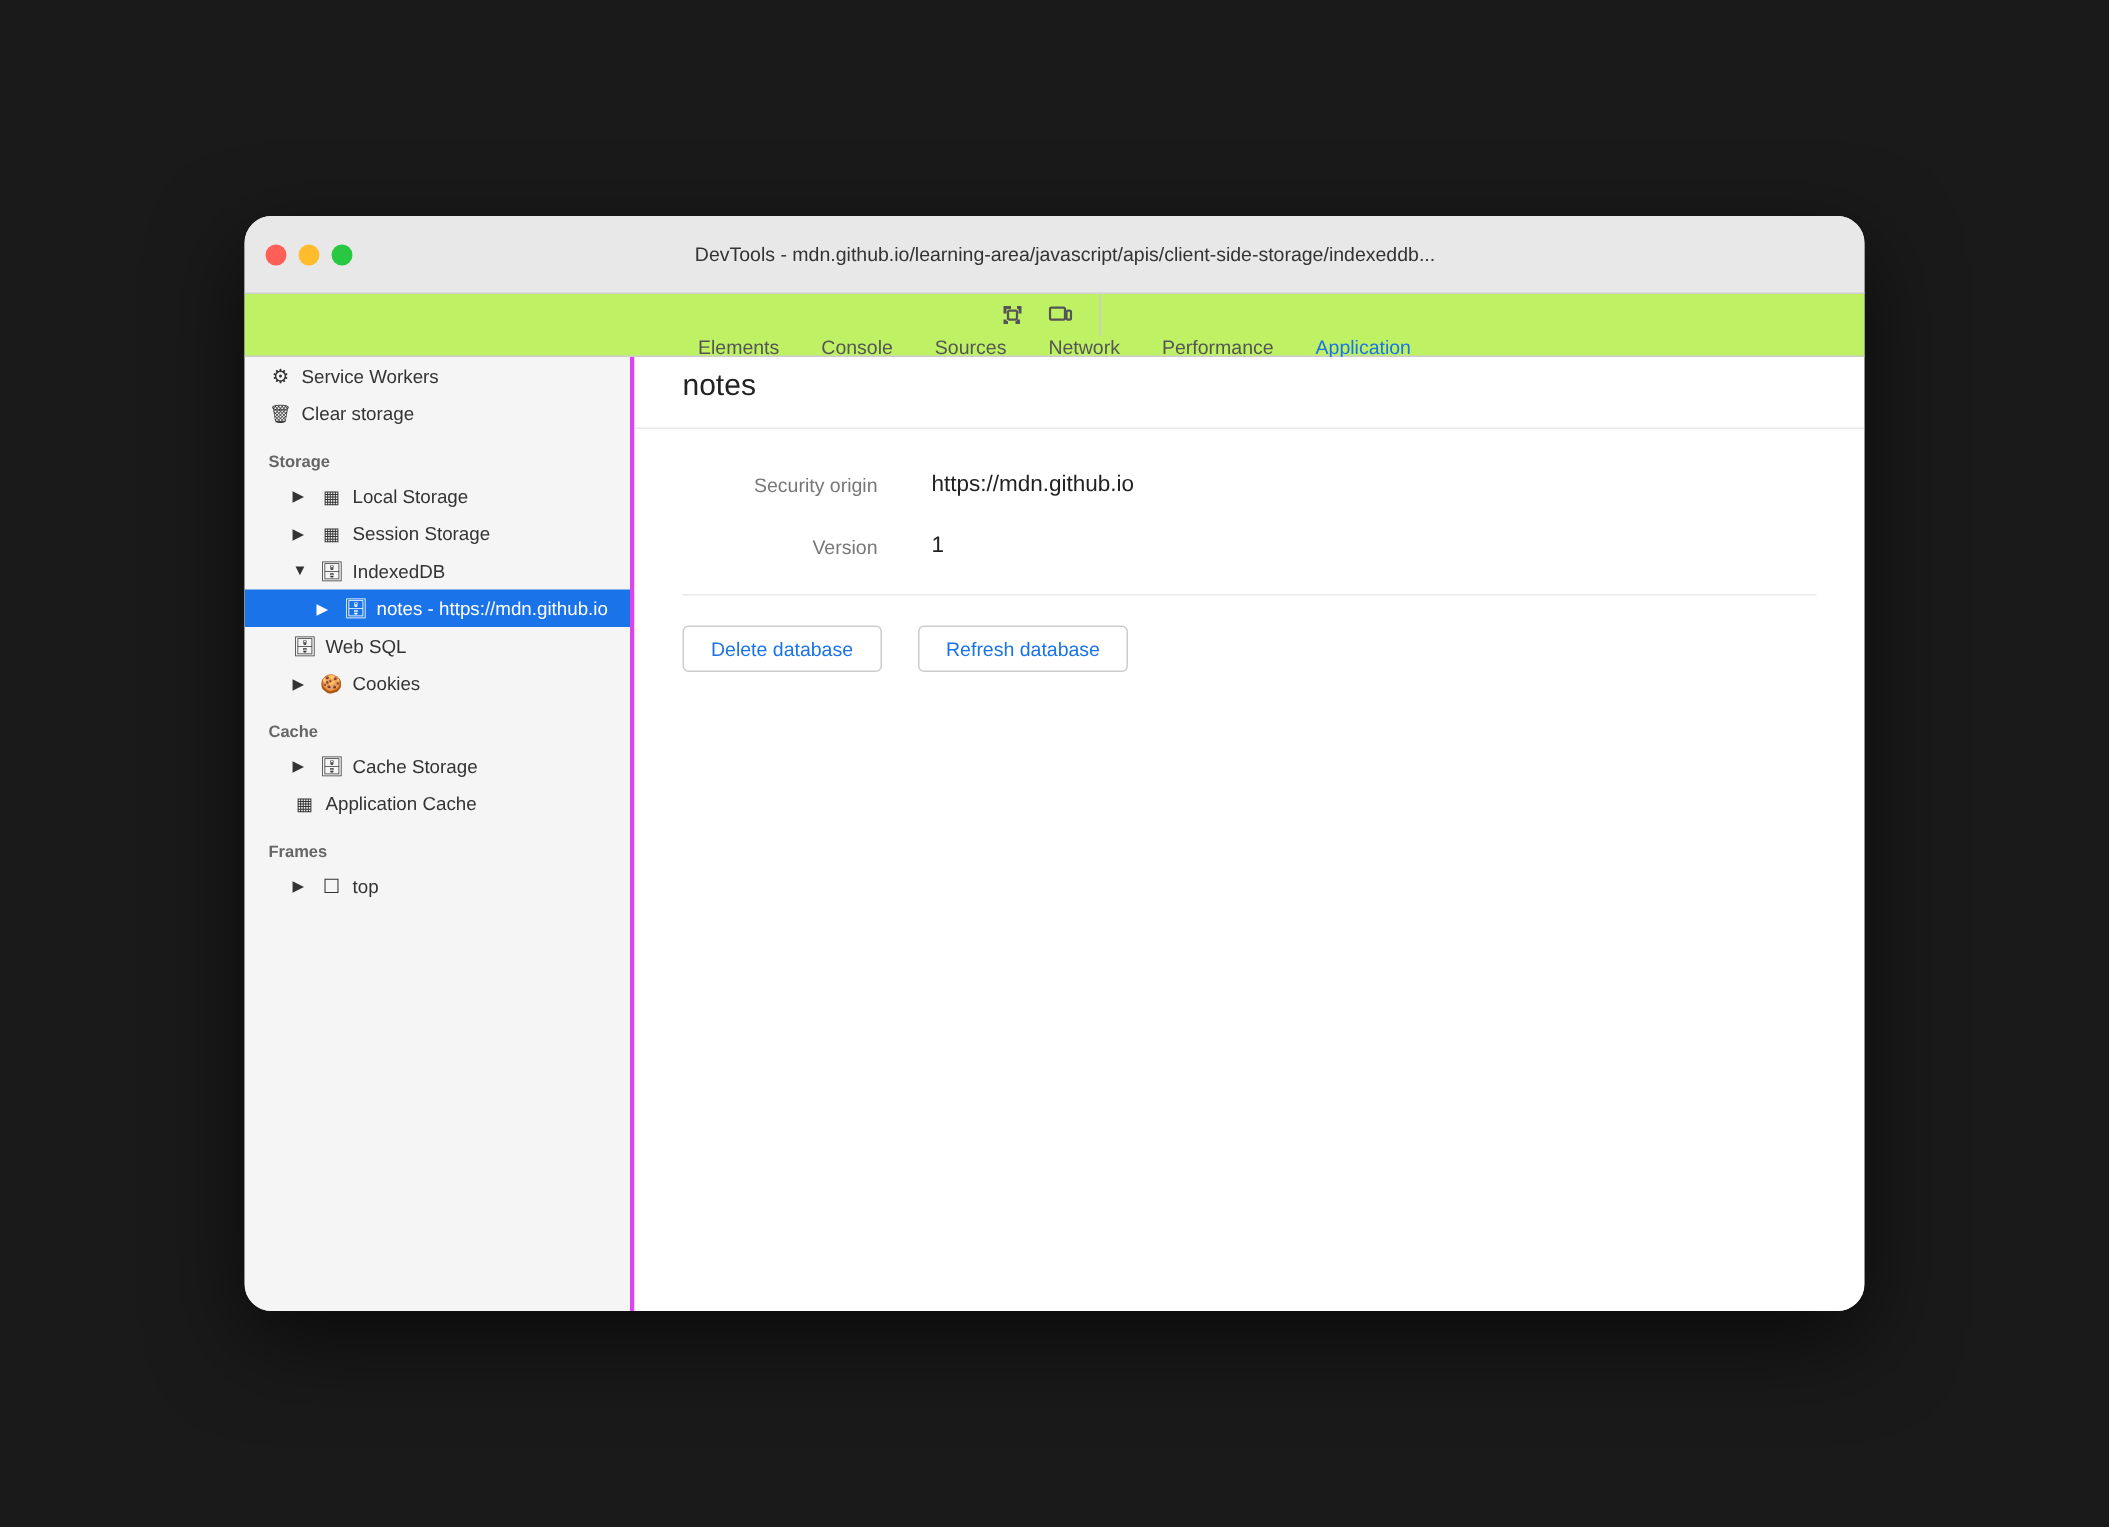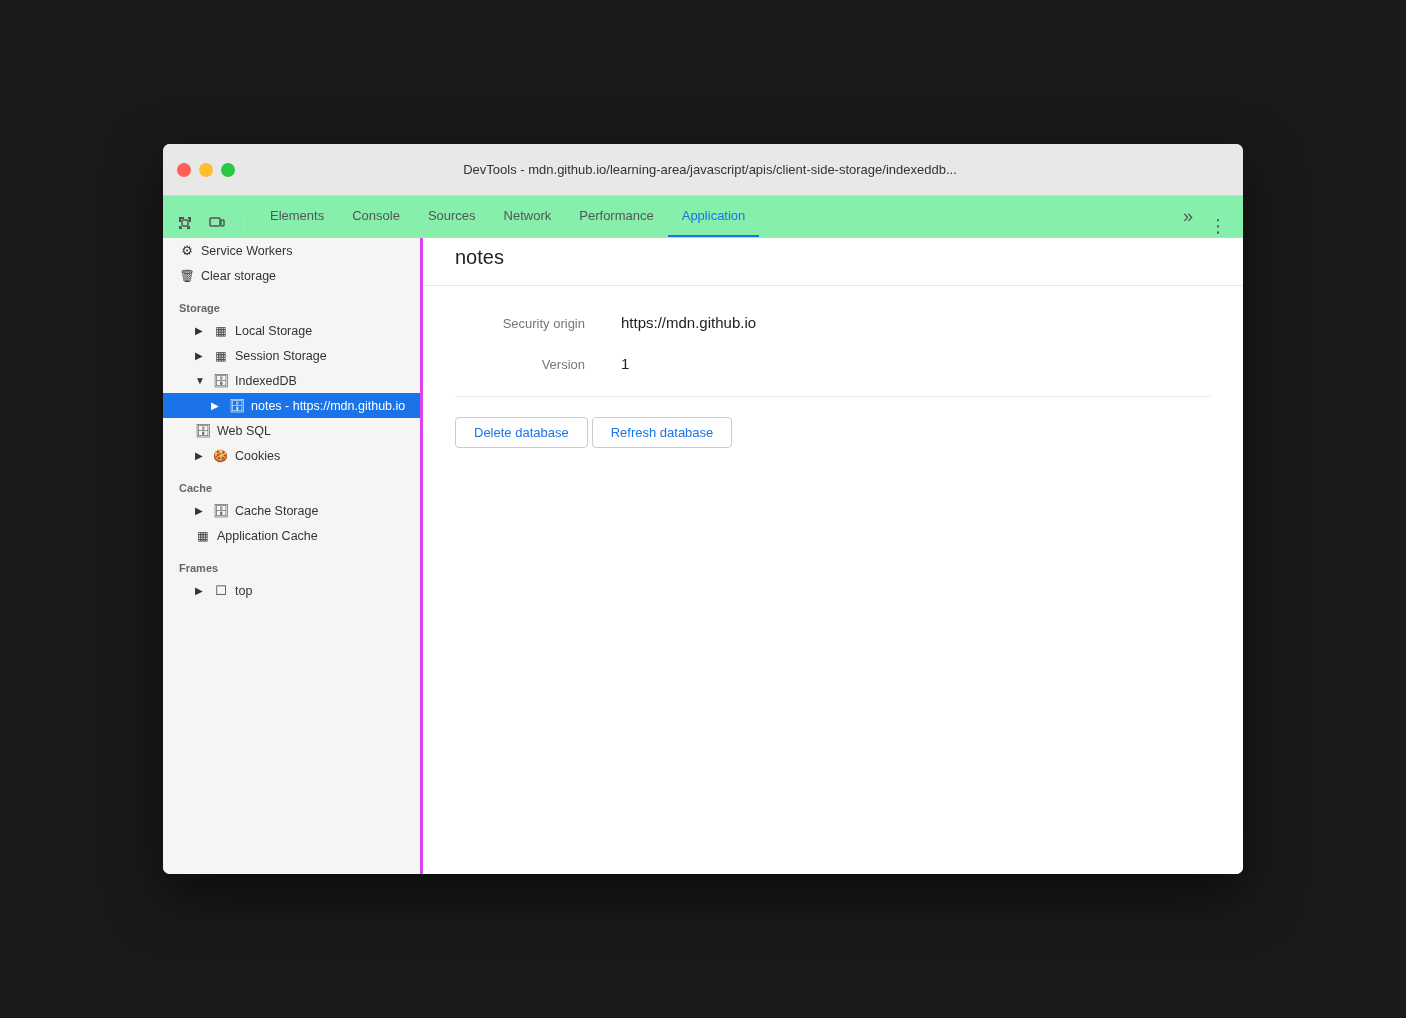--- a/index.html
+++ b/index.html
@@ -8,21 +8,21 @@
       display: flex;
       justify-content: center;
       align-items: center;
       min-height: 100vh;
       font-family: -apple-system, BlinkMacSystemFont, 'Helvetica Neue', Arial, sans-serif;
     }
     .window {
       width: 1080px;
       height: 730px;
       background: #f5f5f5;
-      border-radius: 7px;
+      border-radius: 18px;
       overflow: hidden;
       box-shadow: 0 20px 60px rgba(0,0,0,0.6);
       display: flex;
       flex-direction: column;
     }
     
     .titlebar {
       background: #e8e8e8;
       height: 52px;
       display: flex;
@@ -46,28 +46,29 @@
     .tl-green { background: #28c940; }
     .titlebar-title {
       font-size: 13px;
       color: #333;
       flex: 1;
       text-align: center;
       margin-left: -60px;
     }
     
     .toolbar {
-      background: #86efac;
+      background: #bef264;
       height: 42px;
       display: flex;
-      align-items: flex-end;
+      align-items: center;
       padding: 0 8px;
       border-bottom: 1px solid #ccc;
       flex-shrink: 0;
       gap: 0;
+      flex-direction: column;
     }
     .toolbar-icons {
       display: flex;
       align-items: center;
       gap: 4px;
       margin-right: 12px;
       padding-right: 12px;
       border-right: 1px solid #ccc;
     }
     .toolbar-icon-btn {
@@ -206,21 +207,21 @@
       font-size: 15px;
       color: #222;
     }
     .divider {
       border: none;
       border-top: 1px solid #e8e8e8;
       margin: 20px 0;
     }
     .button-row {
       display: flex;
-      gap: 4px;
+      gap: 24px;
       margin-top: 8px;
     }
     .btn {
       padding: 7px 18px;
       font-size: 13px;
       border-radius: 4px;
       cursor: pointer;
       font-weight: 500;
       border: 1px solid #ccc;
       background: white;

